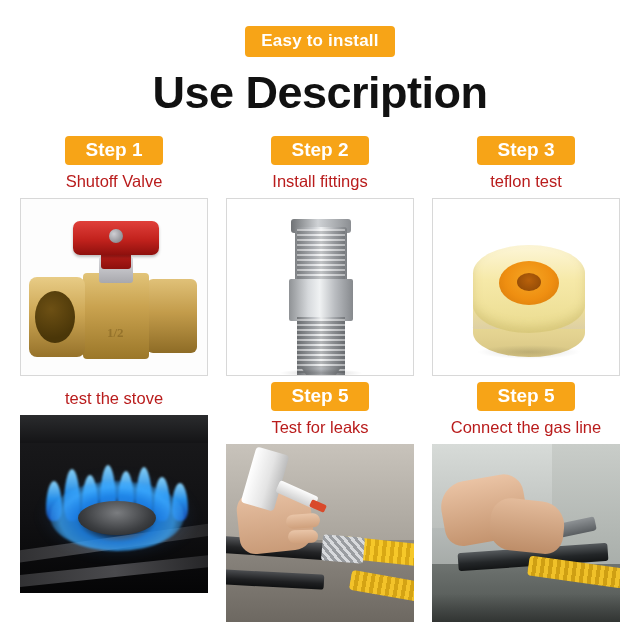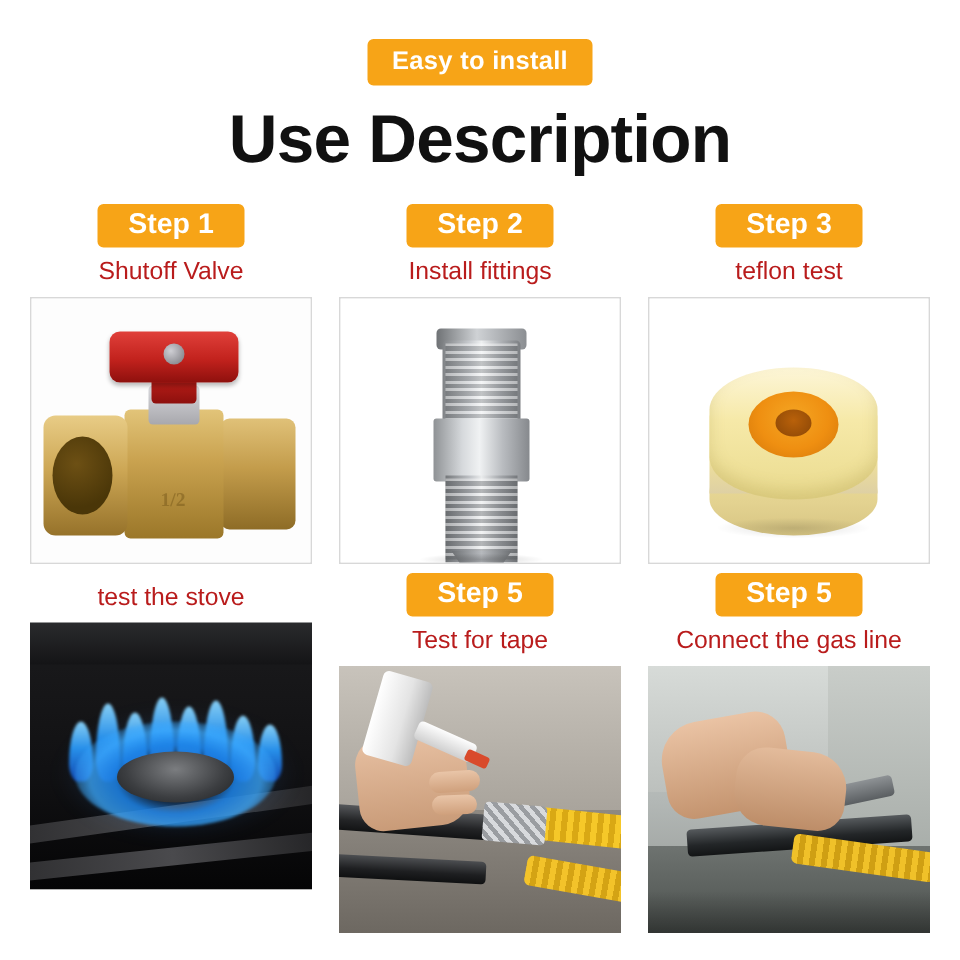--- a/index.html
+++ b/index.html
@@ -436,21 +436,21 @@
           <div class="flame" style="left:110px;height:44px;"></div>
           <div class="flame" style="left:128px;height:38px;"></div>
         </div>
         <div class="flame-ring"></div>
         <div class="burner-cap"></div>
       </div>
     </div>
 
     <div class="cell">
       <div class="step-badge">Step 5</div>
-      <div class="step-caption">Test for tape</div>
+      <div class="step-caption">Test for leaks</div>
       <div class="photo">
         <div class="leak-bg"></div>
         <div class="leak-wall"></div>
         <div class="leak-floor"></div>
         <div class="black-pipe"></div>
         <div class="black-pipe2"></div>
         <div class="yellow-hose"></div>
         <div class="yellow-hose2"></div>
         <div class="braid"></div>
         <div class="hand"></div>

